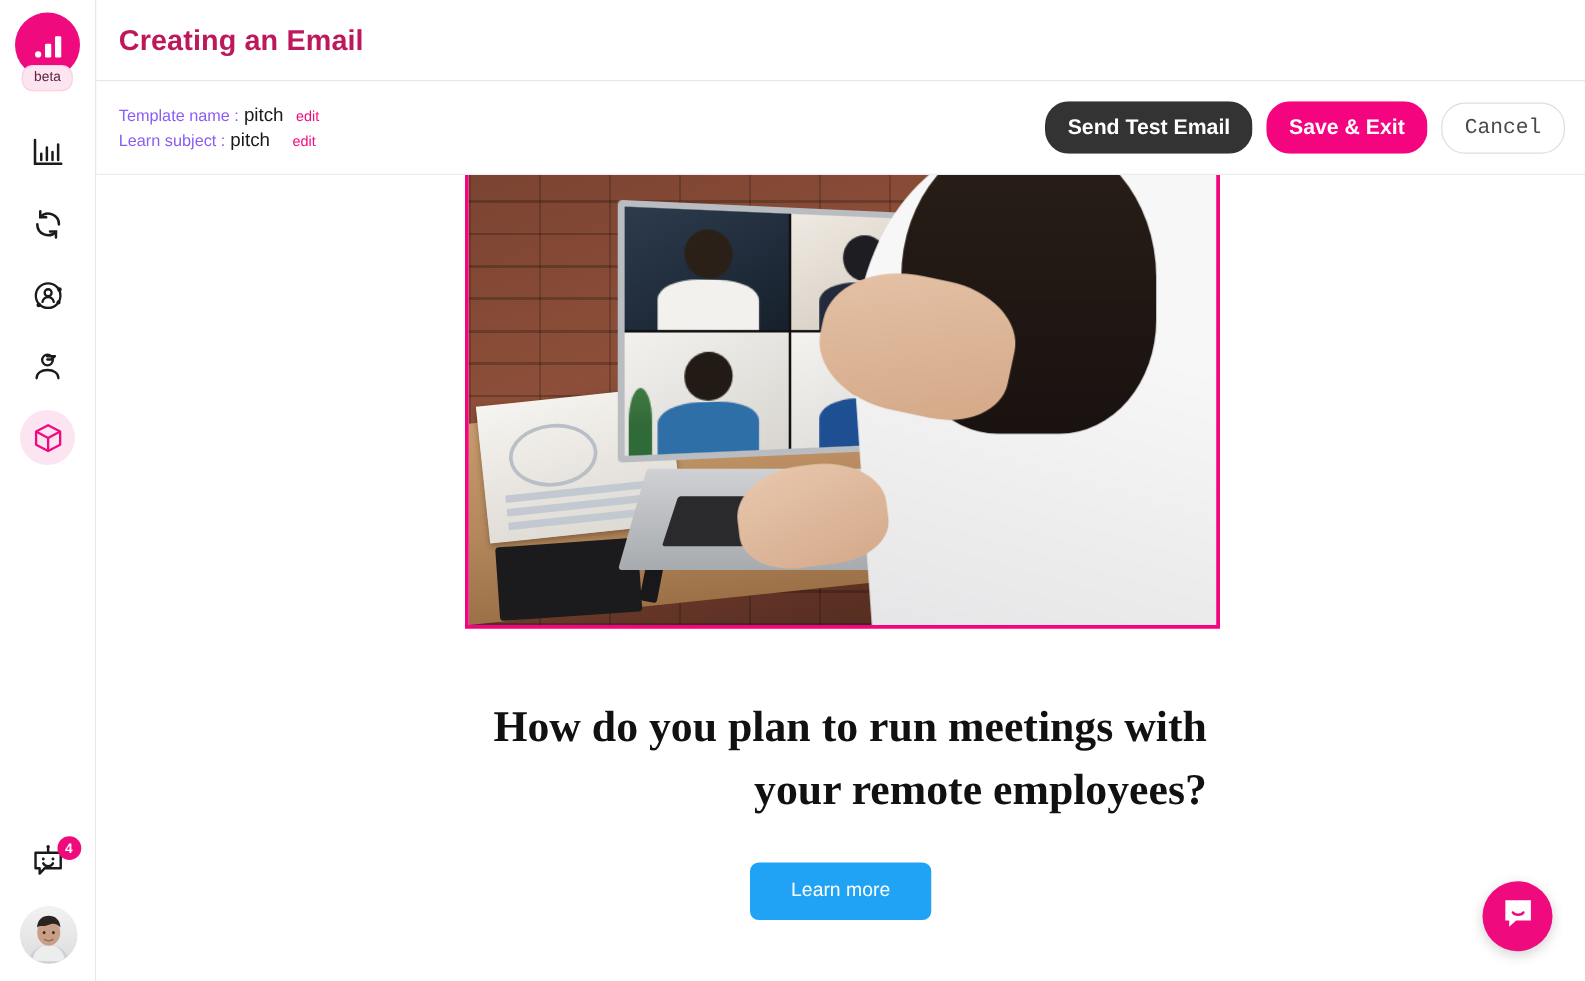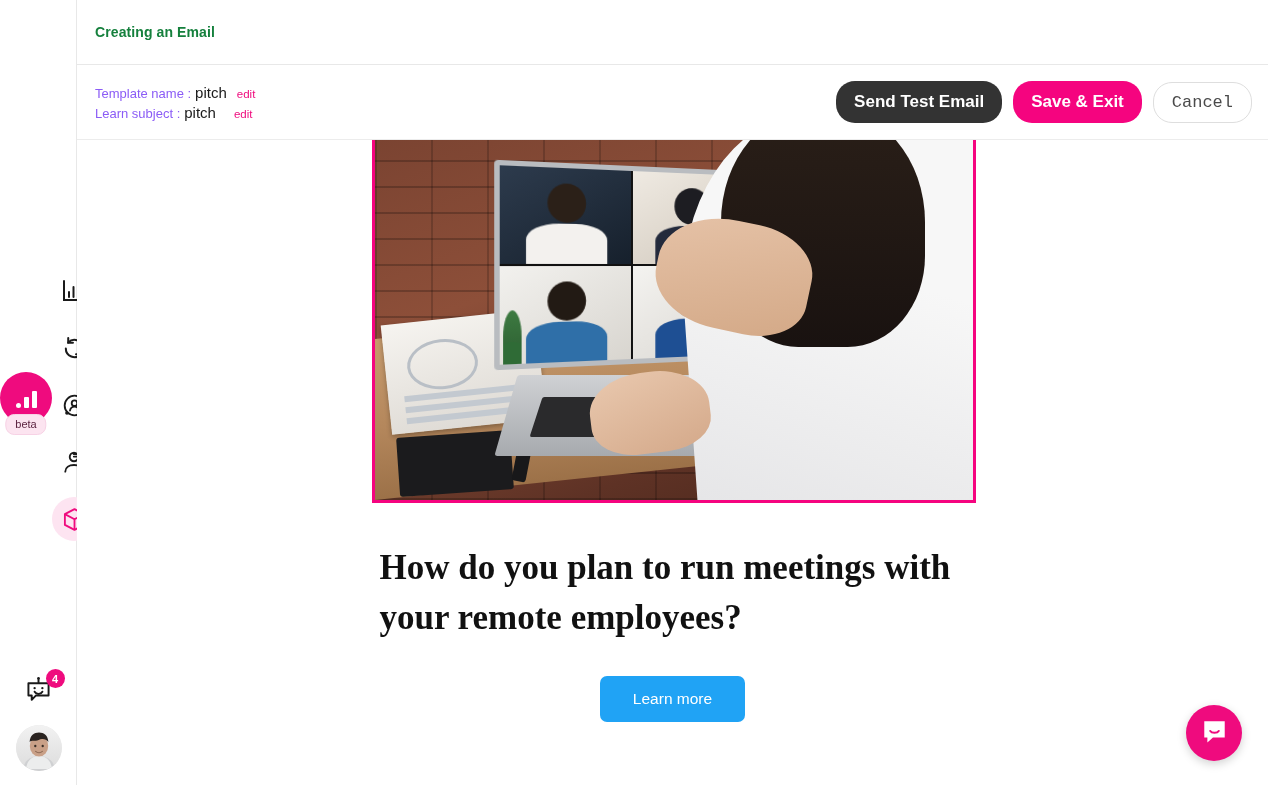--- a/index.html
+++ b/index.html
@@ -10,21 +10,21 @@
     font-family: "Liberation Sans", sans-serif;
     color: #2f2f2f;
   }
   .app { position: relative; width: 1268px; height: 785px; display: flex; }
 
   
   .sidebar {
     width: 77px; height: 785px;
     background: #ffffff;
     border-right: 1px solid #e8e8e8;
-    display: flex; flex-direction: row; align-items: center;
+    display: flex; flex-direction: column; align-items: center;
     flex: 0 0 77px;
     position: relative;
   }
   .logo-wrap {
     position: relative;
     margin-top: 10px;
     width: 52px; height: 52px;
   }
   .logo-circle {
     width: 52px; height: 52px; border-radius: 50%;
@@ -76,21 +76,21 @@
 
   
   .main { flex: 1; display: flex; flex-direction: column; height: 785px; position: relative; }
 
   .titlebar {
     height: 65px; flex: 0 0 65px;
     display: flex; align-items: center;
     padding-left: 18px;
     border-bottom: 1px solid #e8e8e8;
   }
-  .titlebar h1 { font-size: 14px; font-weight: bold; color: #15803d; letter-spacing: .1px;}
+  .titlebar h1 { font-size: 23px; font-weight: bold; color: #be185d; letter-spacing: .1px;}
 
   .toolbar {
     height: 75px; flex: 0 0 75px;
     display: flex; align-items: center;
     border-bottom: 1px solid #ececec;
     position: relative;
     padding: 0 16px 0 18px;
   }
   .meta { display: flex; flex-direction: column; gap: 3px; }
   .meta-row { display: flex; align-items: baseline; font-size: 13px; color: #5a5a5a; }
@@ -188,23 +188,23 @@
     transform: rotate(12deg); }
   .hand-low { position:absolute; left:36%; bottom:13%; width:20%; height:22%;
     background: linear-gradient(160deg,#e9c8ae,#d4a98a); border-radius:46% 46% 38% 38%;
     transform: rotate(-7deg); }
 
   .headline {
     font-family: "Liberation Serif", serif;
     font-weight: bold;
     font-size: 35px;
     line-height: 1.42;
-    text-align: left;
+    text-align: right;
     color: #111;
-    margin-top: 40px;
+    margin-top: 54px;
     padding: 0 8px;
   }
   .subtext {
     font-size: 15px; line-height: 1.6; color: #7a7a7a;
     text-align: center; margin-top: 18px;
     padding: 0 55px;
   }
   .cta-wrap { display:flex; justify-content:center; margin-top: 34px; }
   .cta {
     background: #20a3f5; color:#fff; font-size: 15.5px;

